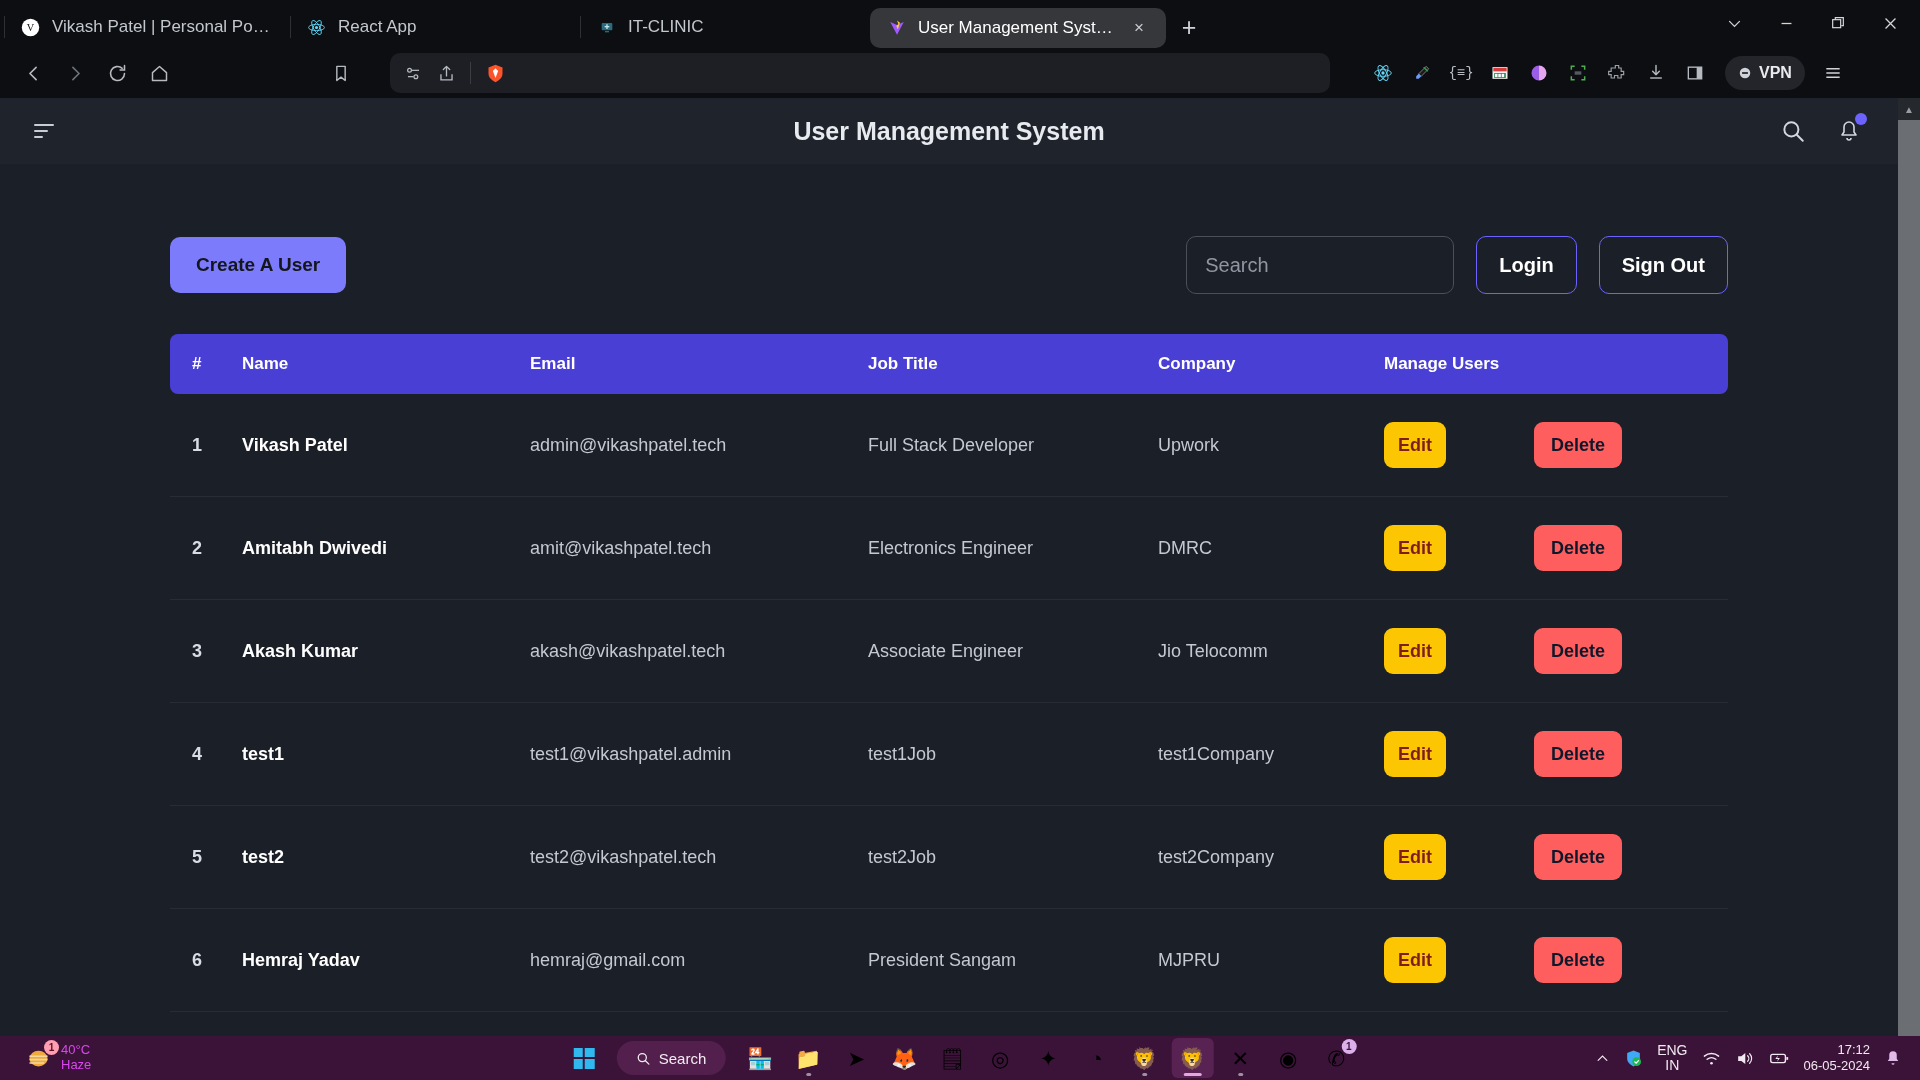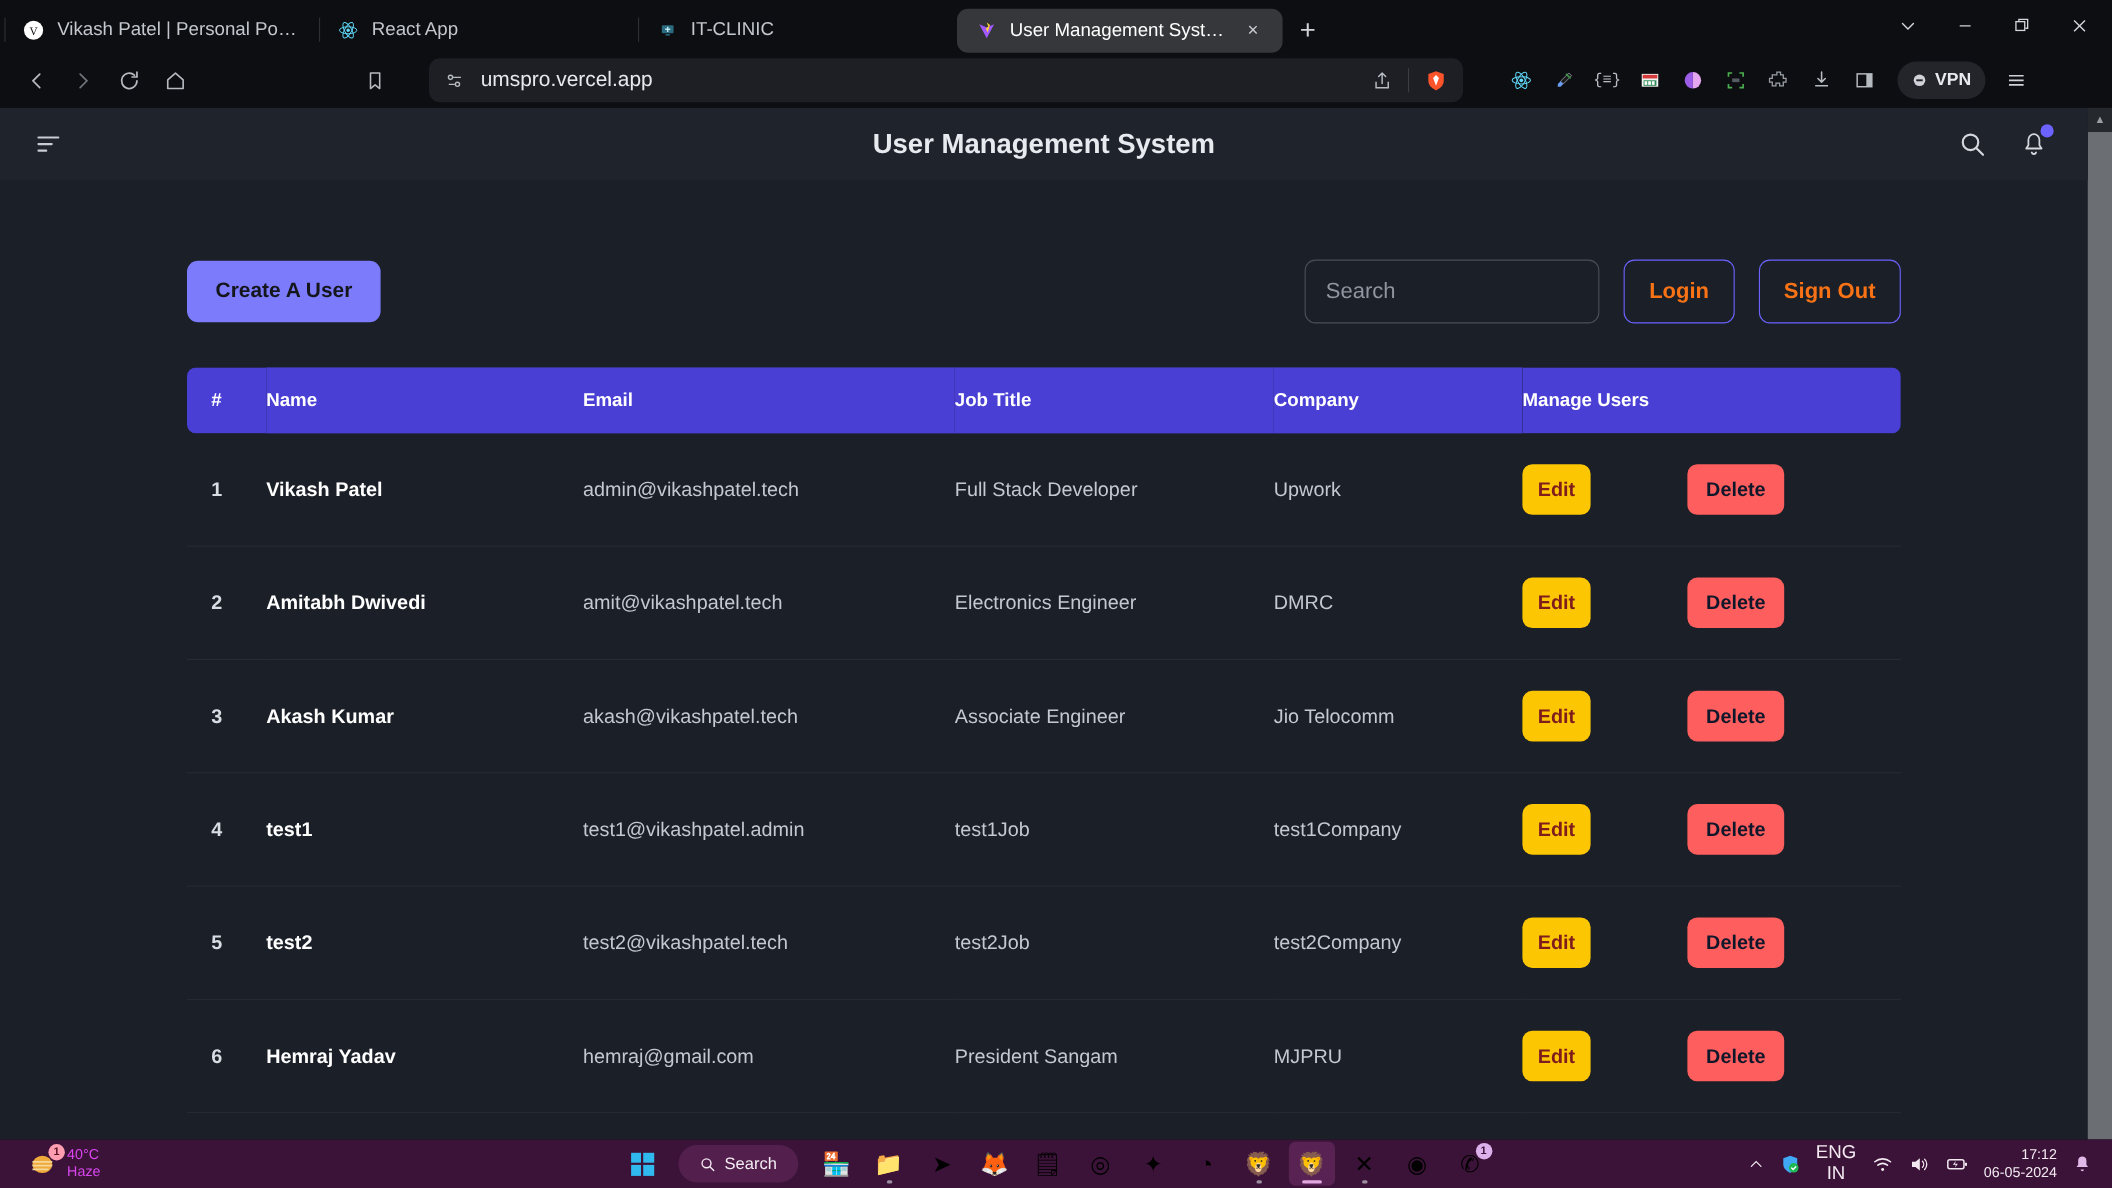--- a/index.html
+++ b/index.html
@@ -68,21 +68,21 @@
   .content { padding: 0 170px; }
 
   .toolbar { display: flex; align-items: center; margin-top: 72px; }
   .btn-create { background: #7b7bfc; color: #14161b; border: none; font-size: 19px; font-weight: bold;
                 padding: 0 26px; height: 56px; border-radius: 10px; font-family: inherit; }
   .toolbar-right { margin-left: auto; display: flex; align-items: center; gap: 22px; }
   .search-box { width: 268px; height: 58px; background: transparent; border: 1px solid #4a4f58; border-radius: 10px;
                 color: #d7dae0; font-size: 20px; padding: 0 18px; font-family: inherit; }
   .search-box::placeholder { color: #9096a0; }
   .btn-outline { height: 58px; min-width: 90px; padding: 0 22px; background: transparent; border: 1px solid #6c63ff;
-                 border-radius: 10px; color: #f97316; font-size: 20px; font-weight: bold; font-family: inherit; }
+                 border-radius: 10px; color: #ffffff; font-size: 20px; font-weight: bold; font-family: inherit; }
 
   .table { margin-top: 40px; width: 100%; border-collapse: collapse; table-layout: fixed; }
   .table thead tr { background: #4a3fd4; }
   .table thead th { color: #ffffff; font-size: 17px; font-weight: bold; text-align: left; padding: 20px 0; }
   .table thead th:first-child { border-radius: 8px 0 0 8px; padding-left: 22px; }
   .table thead th:last-child { border-radius: 0 8px 8px 0; }
   .col-idx { width: 72px; }
   .col-name { width: 288px; }
   .col-email { width: 338px; }
   .col-job { width: 290px; }
@@ -109,21 +109,21 @@
   .tb-item { width: 42px; height: 40px; display: flex; align-items: center; justify-content: center; position: relative; border-radius: 6px; font-size: 22px; }
   .tb-item.active { background: #582252; }
   .tb-dot { position: absolute; bottom: 2px; left: 50%; transform: translateX(-50%); width: 5px; height: 3px; border-radius: 2px; background: #9b8fa0; }
   .tb-dot.wide { width: 18px; background: #e2a7e0; }
   .tb-badge { position: absolute; top: 1px; right: 1px; background: #dcb0ea; color: #3a1238; font-size: 10px; font-weight: bold;
               width: 15px; height: 15px; border-radius: 50%; display: flex; align-items: center; justify-content: center; }
   .tb-search { height: 34px; background: #531f4d; border-radius: 17px; display: flex; align-items: center; gap: 8px;
                padding: 0 19px; color: #f4ecf3; font-size: 15px; margin-left: 6px; }
   .tray { margin-left: auto; display: flex; align-items: center; gap: 14px; padding-right: 10px; color: #f2e9f0; }
   .tray-ico { display: flex; align-items: center; justify-content: center; font-size: 16px; }
-  .tray-lang { line-height: 1.1; font-size: 17px; text-align: center; }
+  .tray-lang { line-height: 1.1; font-size: 14px; text-align: center; }
   .tray-clock { line-height: 1.2; font-size: 13px; text-align: right; }
   .win-logo { display: grid; grid-template-columns: 1fr 1fr; grid-template-rows: 1fr 1fr; gap: 2.5px; width: 21px; height: 21px; }
   .win-logo i { background: #2fb9ef; display: block; }
 </style>
 </head>
 <body>
 
 <div class="browser">
 
   <div class="tabstrip">
@@ -230,21 +230,20 @@
 
     <div class="urlbar">
       <span class="url-ico">
         <svg width="19" height="19" viewBox="0 0 24 24">
             <circle cx="7" cy="8" r="2.4" stroke="#b6bac1" stroke-width="1.6" fill="none"></circle>
             <path d="M10 8h9" stroke="#b6bac1" stroke-width="1.6"></path>
             <circle cx="15" cy="16" r="2.4" stroke="#b6bac1" stroke-width="1.6" fill="none"></circle>
             <path d="M12 16H5" stroke="#b6bac1" stroke-width="1.6"></path>
           </svg>
       </span>
-      <span class="url-text">umspro.vercel.app</span>
       <span class="url-ico">
         <svg width="19" height="19" viewBox="0 0 24 24">
             <path d="M12 3v12M12 3l-4 4M12 3l4 4" stroke="#b6bac1" stroke-width="1.7" fill="none" stroke-linecap="round"></path>
             <path d="M5 13v7h14v-7" stroke="#b6bac1" stroke-width="1.7" fill="none"></path>
           </svg>
       </span>
       <span class="vsep"></span>
       <span class="url-ico">
         <svg width="21" height="21" viewBox="0 0 24 24">
             <path d="M12 2l8 3v7c0 5-4 8-8 10-4-2-8-5-8-10V5z" fill="#fb542b"></path>

